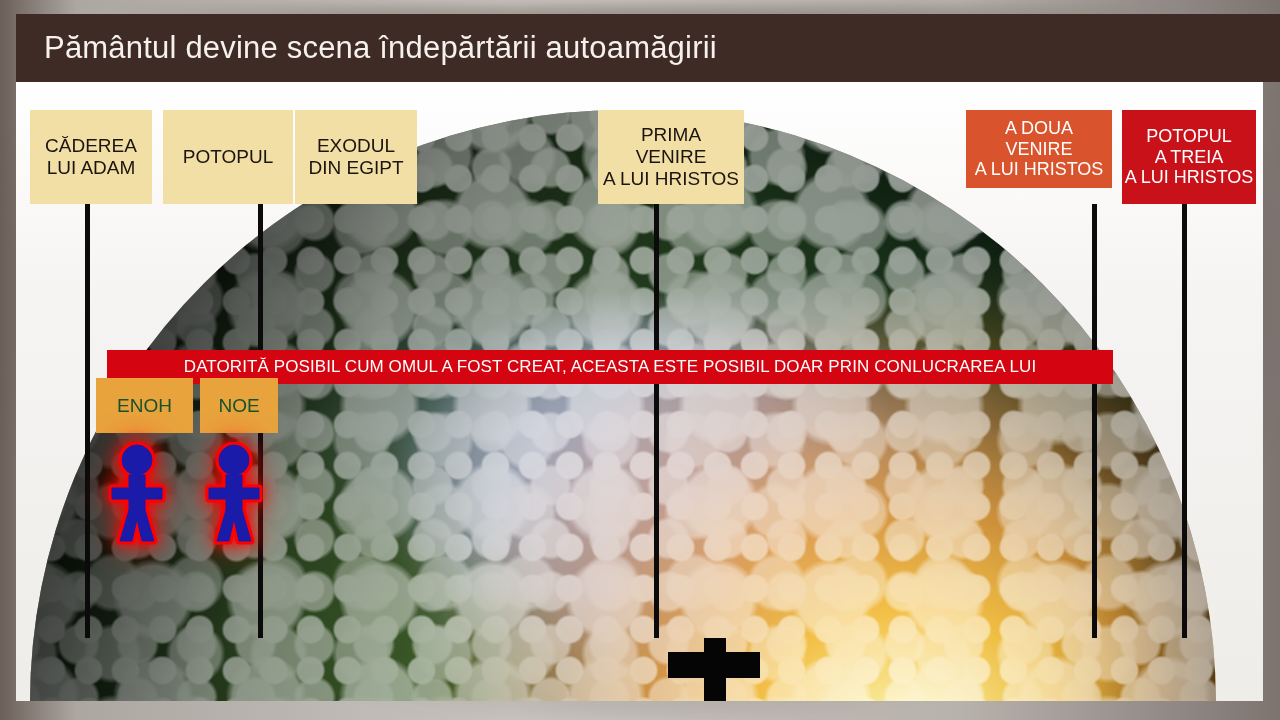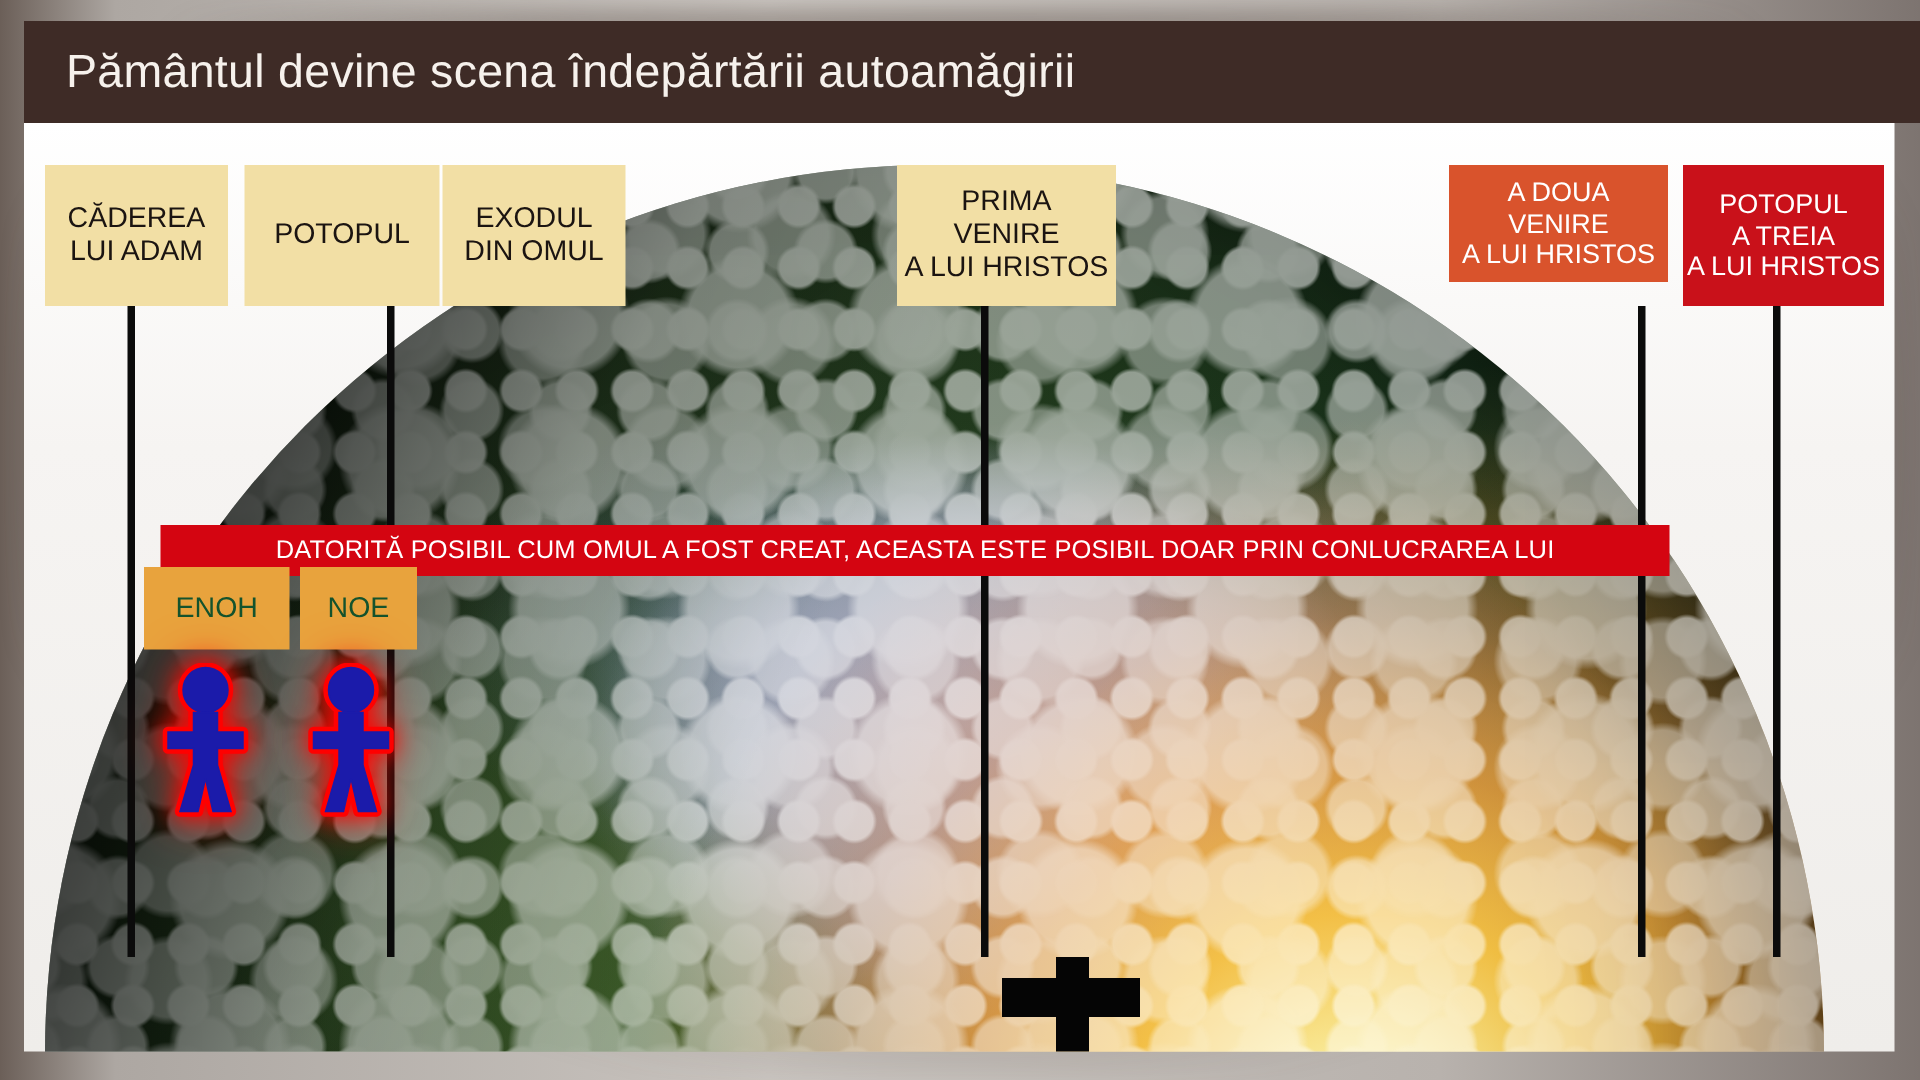--- a/index.html
+++ b/index.html
@@ -132,21 +132,21 @@
     <div id="eventBoxes">
         <div class="tbox cream" style="left: 14px; top: 28px; width: 122px; height: 94px;">
           <span>CĂDEREA</span>
           <span>LUI ADAM</span>
         </div>
         <div class="tbox cream" style="left: 147px; top: 28px; width: 130px; height: 94px;">
           <span>POTOPUL</span>
         </div>
         <div class="tbox cream" style="left: 279px; top: 28px; width: 122px; height: 94px;">
           <span>EXODUL</span>
-          <span>DIN OMUL</span>
+          <span>DIN EGIPT</span>
         </div>
         <div class="tbox cream" style="left: 582px; top: 28px; width: 146px; height: 94px;">
           <span>PRIMA</span>
           <span>VENIRE</span>
           <span>A LUI HRISTOS</span>
         </div>
         <div class="tbox orangebox" style="left: 950px; top: 28px; width: 146px; height: 78px;">
           <span>A DOUA</span>
           <span>VENIRE</span>
           <span>A LUI HRISTOS</span>

